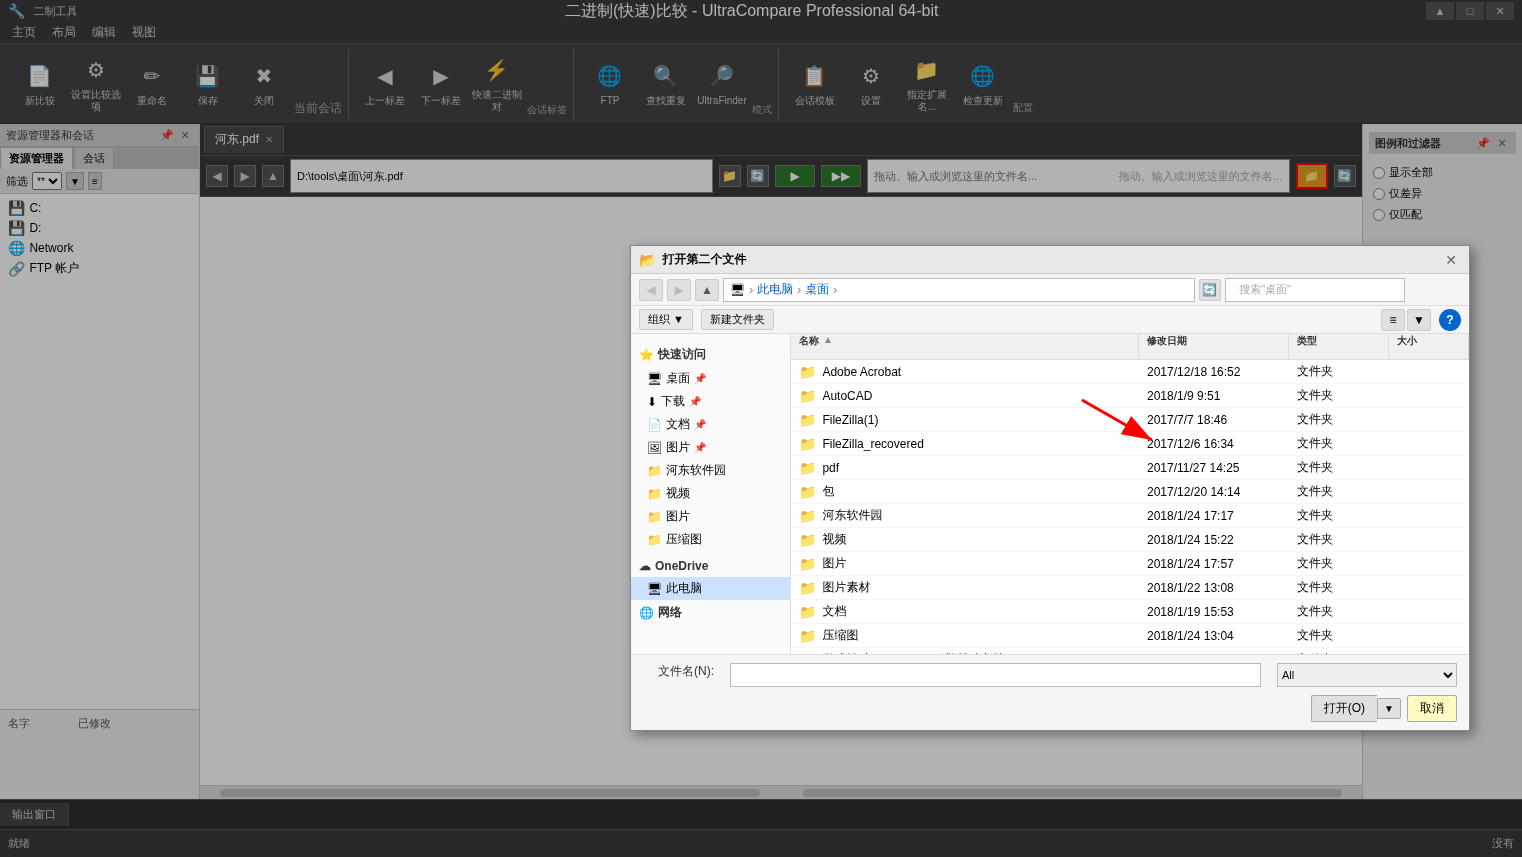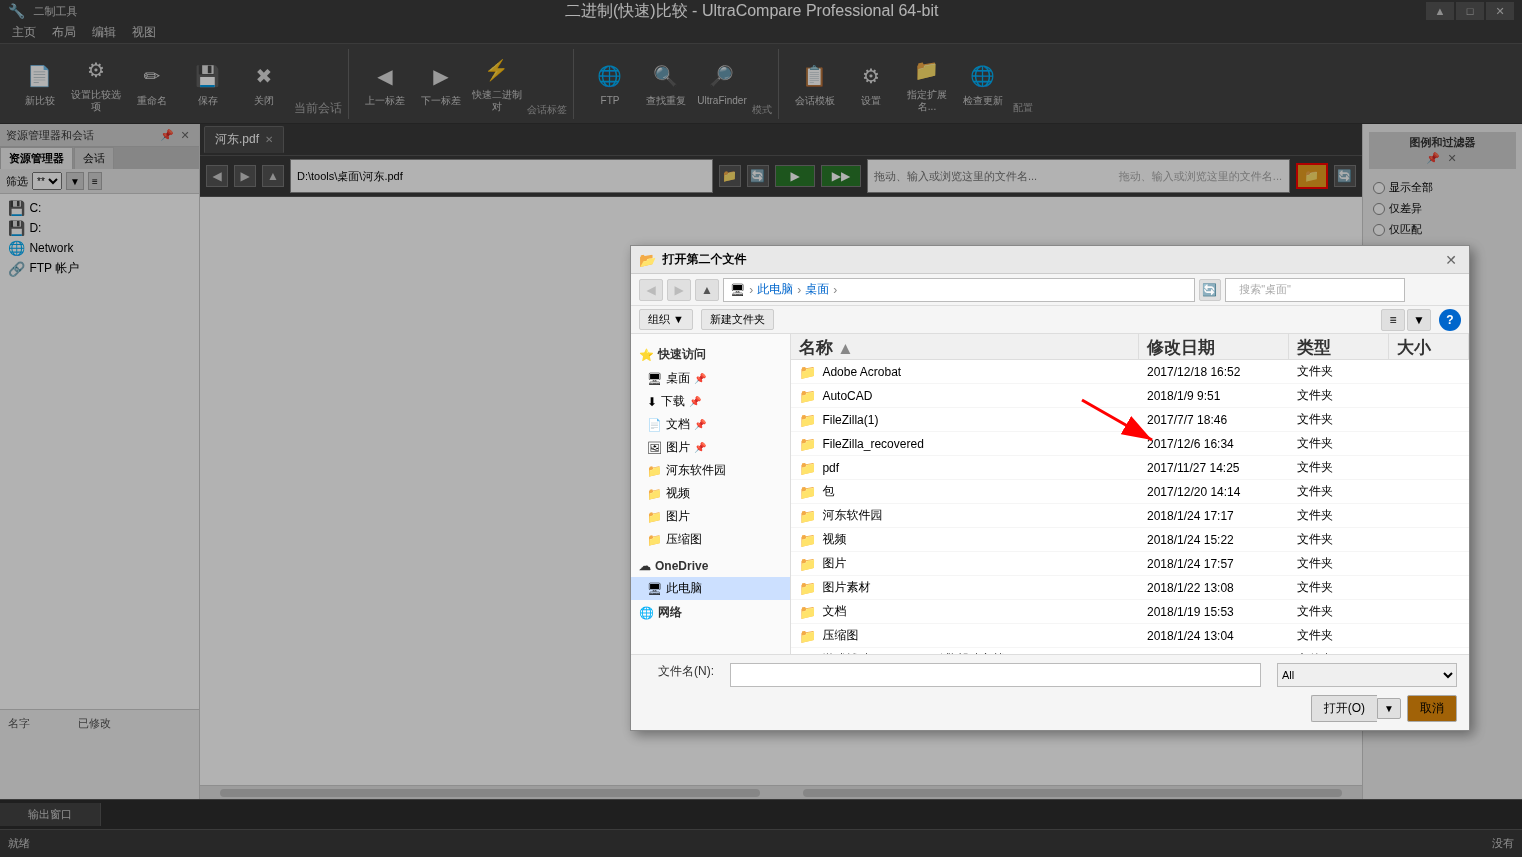--- a/index.html
+++ b/index.html
@@ -55,30 +55,30 @@
     .path-input { flex: 1; height: 34px; background: #fff; border: 1px solid #888; padding: 0 6px; font-size: 11px; }
     .nav-btn { width: 22px; height: 22px; background: #555; border: 1px solid #777; color: #ccc; cursor: pointer; display: flex; align-items: center; justify-content: center; font-size: 12px; }
     
     .file-content { flex: 1; background: #fff; overflow: hidden; position: relative; }
     .split-view { display: flex; height: 100%; }
     .split-pane { flex: 1; background: #fff; border-right: 3px solid #aaa; overflow: hidden; }
     .split-pane:last-child { border-right: none; }
     
     
     .right-panel { width: 160px; background: #f0f0f0; border-left: 1px solid #ccc; padding: 8px 6px; font-size: 11px; }
-    .right-panel-header { display: flex; align-items: center; justify-content: space-between; margin-bottom: 8px; font-size: 11px; font-weight: bold; color: #333; background: #d0d0d0; padding: 3px 6px; flex-direction: column; }
+    .right-panel-header { display: flex; align-items: center; justify-content: space-between; margin-bottom: 8px; font-size: 11px; font-weight: bold; color: #333; background: #d0d0d0; padding: 3px 6px; }
     .filter-option { display: flex; align-items: center; gap: 4px; padding: 3px 4px; cursor: pointer; }
     .radio-circle { width: 12px; height: 12px; border: 1px solid #888; border-radius: 50%; background: #fff; display: inline-block; }
     
     
     .status-bar { height: 28px; background: #3a3a3a; display: flex; align-items: center; padding: 0 8px; color: #ccc; font-size: 11px; border-top: 1px solid #555; }
     
     
     .output-area { height: 30px; background: #2d2d2d; border-top: 1px solid #555; display: flex; align-items: center; }
-    .output-tab { padding: 4px 28px; background: #444; color: #ccc; font-size: 11px; cursor: pointer; border-right: 1px solid #555; }
+    .output-tab { padding: 4px 12px; background: #444; color: #ccc; font-size: 11px; cursor: pointer; border-right: 1px solid #555; }
     
     
     .dialog-overlay { position: fixed; top: 0; left: 0; width: 100%; height: 100%; background: rgba(0,0,0,0.3); z-index: 100; }
     .dialog { position: absolute; top: 245px; left: 630px; width: 840px; background: #fff; border: 1px solid #888; box-shadow: 4px 4px 12px rgba(0,0,0,0.4); z-index: 101; }
     .dialog-titlebar { height: 28px; background: #e8e8e8; display: flex; align-items: center; justify-content: space-between; padding: 0 8px; border-bottom: 1px solid #ccc; font-size: 12px; font-weight: bold; }
     .dialog-close-btn { width: 20px; height: 20px; background: none; border: none; cursor: pointer; font-size: 14px; color: #666; }
     
     
     .dialog-toolbar { height: 32px; background: #f5f5f5; display: flex; align-items: center; padding: 0 8px; gap: 4px; border-bottom: 1px solid #ddd; }
     .dlg-nav-btn { width: 24px; height: 22px; background: #e0e0e0; border: 1px solid #ccc; cursor: pointer; display: flex; align-items: center; justify-content: center; font-size: 12px; color: #555; border-radius: 2px; }
@@ -102,21 +102,21 @@
     .dlg-sidebar { width: 160px; background: #fafafa; border-right: 1px solid #ddd; overflow-y: auto; padding: 8px 0; }
     .dlg-tree-section { margin-bottom: 4px; }
     .dlg-tree-header { display: flex; align-items: center; gap: 4px; padding: 4px 8px; font-size: 12px; color: #333; font-weight: bold; cursor: pointer; }
     .dlg-tree-item { display: flex; align-items: center; gap: 4px; padding: 3px 16px; font-size: 12px; cursor: pointer; }
     .dlg-tree-item.this-pc { background: #cce0ff; }
     .pin-icon { font-size: 10px; color: #888; }
     
     
     .dlg-file-list { flex: 1; overflow-y: auto; }
     .file-list-header { display: flex; align-items: center; background: #f0f0f0; border-bottom: 1px solid #ddd; padding: 0; height: 26px; }
-    .file-col-header { display: flex; align-items: flex-end; padding: 0 8px; font-size: 17px; font-weight: bold; color: #333; border-right: 1px solid #ddd; height: 100%; cursor: pointer; }
+    .file-col-header { display: flex; align-items: flex-start; padding: 0 8px; font-size: 10px; font-weight: bold; color: #333; border-right: 1px solid #ddd; height: 100%; cursor: pointer; }
     .col-name { flex: 2; min-width: 280px; }
     .col-date { width: 150px; }
     .col-type { width: 100px; }
     .col-size { width: 80px; }
     .sort-arrow { margin-left: 4px; color: #888; }
     
     .file-list-body { overflow-y: auto; }
     .file-row { display: flex; align-items: center; padding: 3px 0; cursor: pointer; border-bottom: 1px solid #f5f5f5; }
     .file-cell { padding: 0 8px; font-size: 12px; overflow: hidden; text-overflow: ellipsis; white-space: nowrap; }
     .file-icon-cell { display: flex; align-items: center; gap: 6px; }
@@ -124,21 +124,21 @@
     
     .dialog-bottom { padding: 8px 12px; background: #f5f5f5; border-top: 1px solid #ddd; }
     .filename-row { display: flex; gap: 16px; margin-bottom: 8px; margin-left: 15px; }
     .filename-label { font-size: 12px; color: #333; white-space: nowrap; }
     .filename-input { flex: 1; height: 24px; border: 1px solid #bbb; padding: 0 6px; font-size: 12px; }
     .filetype-select { width: 180px; height: 24px; border: 1px solid #bbb; font-size: 11px; }
     .dialog-action-row { display: flex; justify-content: flex-end; gap: 6px; }
     .open-btn { display: flex; align-items: center; gap: 0; }
     .open-main { padding: 4px 12px; background: #e0e0e0; border: 1px solid #aaa; border-right: none; cursor: pointer; font-size: 12px; border-radius: 2px 0 0 2px; }
     .open-arrow { padding: 4px 6px; background: #e0e0e0; border: 1px solid #aaa; cursor: pointer; font-size: 10px; border-radius: 0 2px 2px 0; }
-    .cancel-btn { padding: 4px 12px; background: #a16207; border: 1px solid #aaa; cursor: pointer; font-size: 12px; border-radius: 2px; }
+    .cancel-btn { padding: 4px 12px; background: #fef9c3; border: 1px solid #aaa; cursor: pointer; font-size: 12px; border-radius: 2px; }
   </style>
 </head>
 <body>
 
 <div class="title-bar">
   <div class="title-bar-left">
     <span style="font-size:14px;">🔧</span>
     <span>二制工具</span>
   </div>
   <span class="title-bar-title">二进制(快速)比较 - UltraCompare Professional 64-bit</span>

